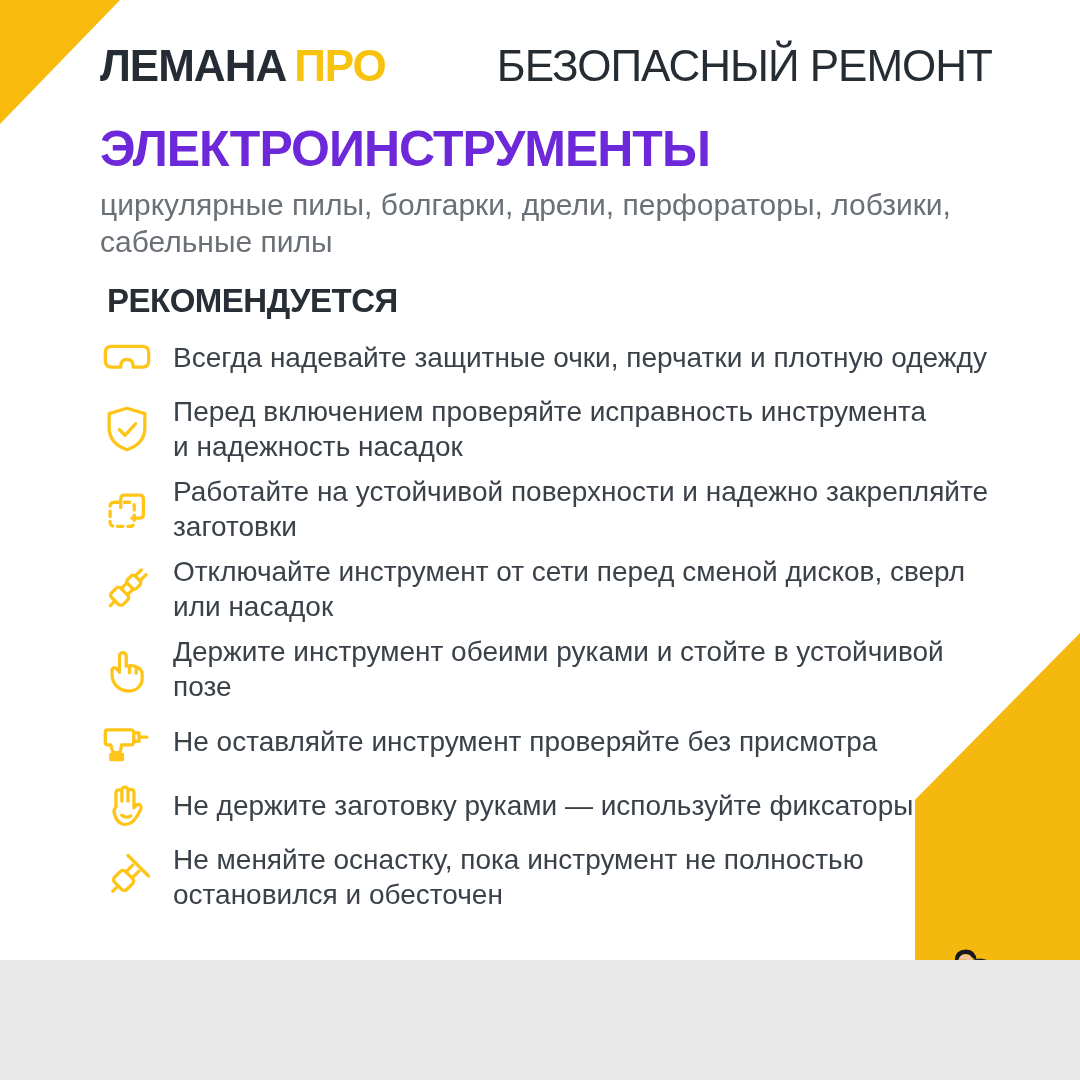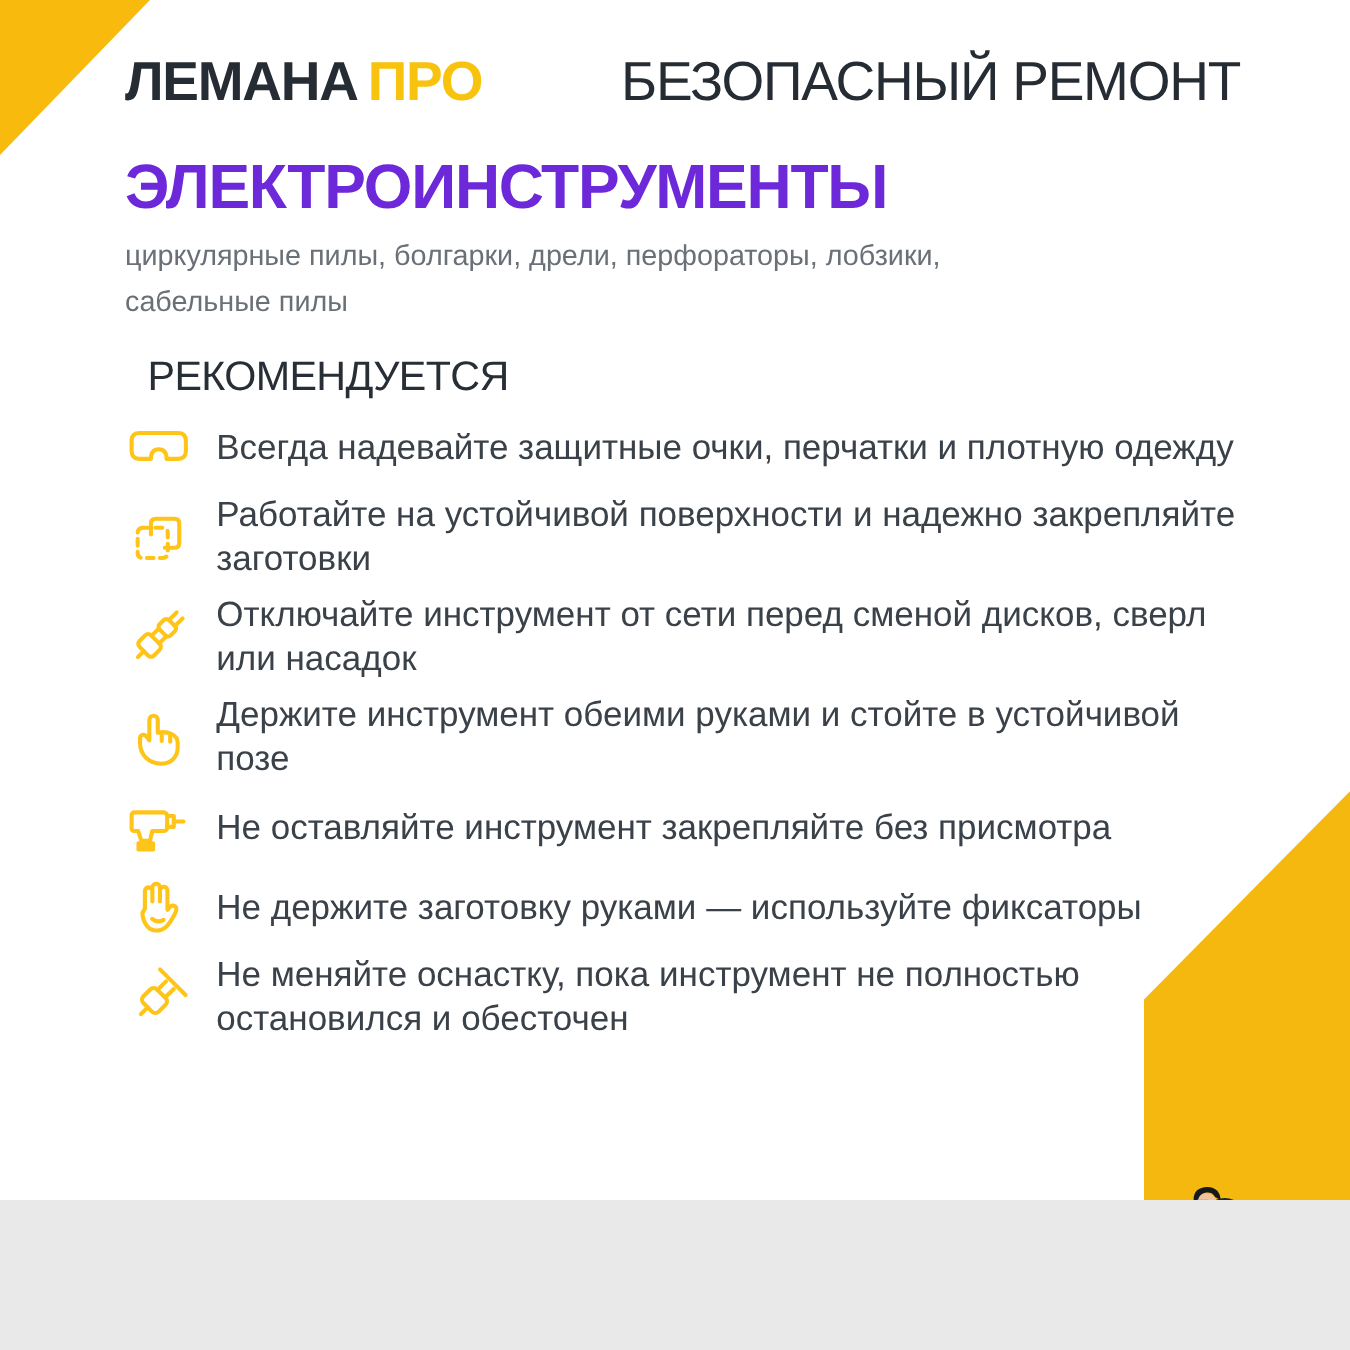--- a/index.html
+++ b/index.html
@@ -27,24 +27,24 @@
   .logo .p2{color:#F8C30E;margin-left:8px;}
   .program-title{
     font-weight:400;font-size:44px;line-height:1;letter-spacing:-1px;color:#262C33;white-space:nowrap;
   }
   
   .content{position:absolute;left:100px;top:122px;width:895px;}
   .page-title{
     margin:0;font-size:50px;line-height:54px;font-weight:700;letter-spacing:-1px;color:#6d28d9;
   }
   .subtitle{
-    margin:10px 0 0 0;font-size:23px;line-height:37px;color:#6A7077;white-space:pre-line;
+    margin:10px 0 0 0;font-size:30px;line-height:37px;color:#6A7077;white-space:pre-line;
   }
   .sec-heading{
-    margin:22px 0 0 18px;font-size:33px;line-height:38px;font-weight:400;letter-spacing:-0.5px;color:#272E35;
+    margin:22px 0 0 7px;font-size:33px;line-height:38px;font-weight:700;letter-spacing:-0.5px;color:#272E35;
   }
   .items{margin-top:8px;}
   .item{display:flex;align-items:center;gap:19px;margin-top:10px;min-height:52px;}
   .icon{flex:0 0 54px;width:54px;height:54px;}
   .item-text{
     font-size:28px;line-height:35px;color:#3A4149;white-space:pre-line;
   }
   
   .ic{fill:none;stroke:#FFC418;stroke-width:3.4;stroke-linecap:round;stroke-linejoin:round;}
   .icf{fill:#FFC418;stroke:none;}
@@ -72,20 +72,28 @@
     <h2 class="sec-heading">РЕКОМЕНДУЕТСЯ</h2>
     <div class="items">
 
       <div class="item">
         <svg class="icon" viewBox="0 0 56 56">
           <path class="ic" d="M21.5 38.5 H12 Q5.5 38.5 5.5 32 V23.5 Q5.5 17 12 17 H44 Q50.5 17 50.5 23.5 V32 Q50.5 38.5 44 38.5 H34.5 Q34.5 30.5 28 30.5 Q21.5 30.5 21.5 38.5 Z"></path>
         </svg>
         <div class="item-text">Всегда надевайте защитные очки, перчатки и плотную одежду</div>
       </div>
 
+      <div class="item">
+        <svg class="icon" viewBox="0 0 56 56">
+          <path class="ic" d="M28 6.5 L46.5 12 V26.5 C46.5 39.5 38.5 46 28 49.5 C17.5 46 9.5 39.5 9.5 26.5 V12 Z"></path>
+          <path class="ic" d="M20 28.5 l6 6 L37 22.5"></path>
+        </svg>
+        <div class="item-text">Перед включением проверяйте исправность инструмента
+и надежность насадок</div>
+      </div>
 
       <div class="item">
         <svg class="icon" viewBox="0 0 56 56">
           <path class="ic" d="M21.5 26.5 V17.5 Q21.5 13.5 25.5 13.5 H41 Q45 13.5 45 17.5 V33.5 Q45 37.5 41 37.5 H33"></path>
           <rect class="ic" x="10.5" y="21" width="25" height="25" rx="4" stroke-dasharray="5.6 5.2"></rect>
         </svg>
         <div class="item-text">Работайте на устойчивой поверхности и надежно закрепляйте
 заготовки</div>
       </div>
 
@@ -117,21 +125,21 @@
     <div class="items">
 
 
       <div class="item">
         <svg class="icon" viewBox="0 0 56 56">
           <path class="ic" d="M7.5 16.5 H32 a3 3 0 0 1 3 3 V29 a3 3 0 0 1 -3 3 H22.5 L20.8 40 H13.5 L11 32 H7.5 a2 2 0 0 1 -2 -2 V18.5 a2 2 0 0 1 2 -2 Z"></path>
           <path class="ic" d="M35 19.5 h5.5 v9 H35"></path>
           <path class="ic" d="M40.5 24 h8"></path>
           <rect class="icf" x="9.5" y="40.5" width="15.5" height="8.5" rx="1.5"></rect>
         </svg>
-        <div class="item-text">Не оставляйте инструмент закрепляйте без присмотра</div>
+        <div class="item-text">Не оставляйте инструмент проверяйте без присмотра</div>
       </div>
 
       <div class="item">
         <svg class="icon" viewBox="0 0 56 56">
           <path class="ic" d="M16.5 30 V15.5 c0 -4.2 6.2 -4.2 6.2 0 V24 V12.5 c0 -4.2 6.3 -4.2 6.3 0 V24 V15 c0 -4.2 6.2 -4.2 6.2 0 v16 c1.8 -2.6 4.2 -4.4 6.3 -3 c1.9 1.3 1.2 3.8 -0.4 6.8 c-2.3 4.4 -4.6 8.4 -7.8 10.9 c-4.9 3.8 -11.7 3.1 -15.2 -1.6 c-2.2 -3 -3.6 -6.6 -3.6 -10.6 z"></path>
           <path class="ic" d="M22.5 38.5 q4.5 3.8 9.5 0.8"></path>
         </svg>
         <div class="item-text">Не держите заготовку руками — используйте фиксаторы</div>
       </div>
 

